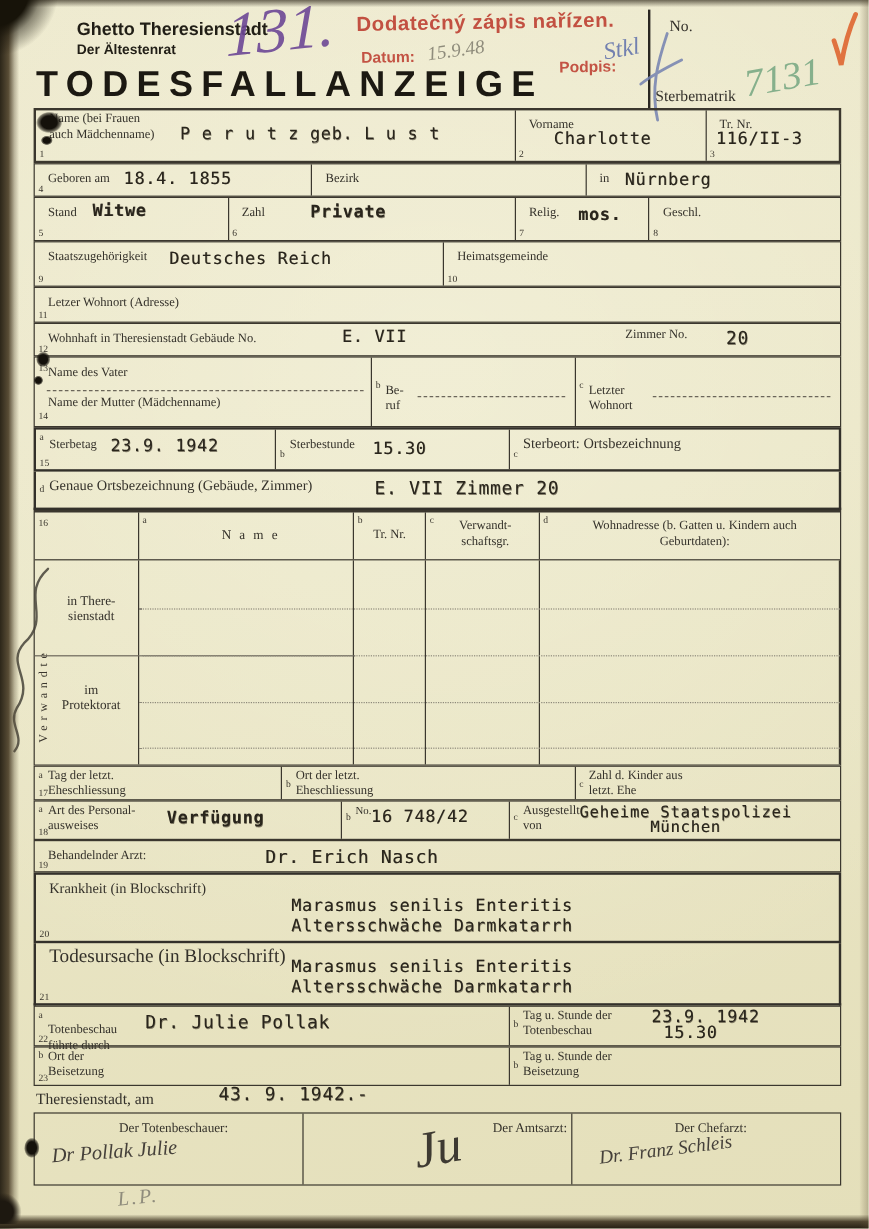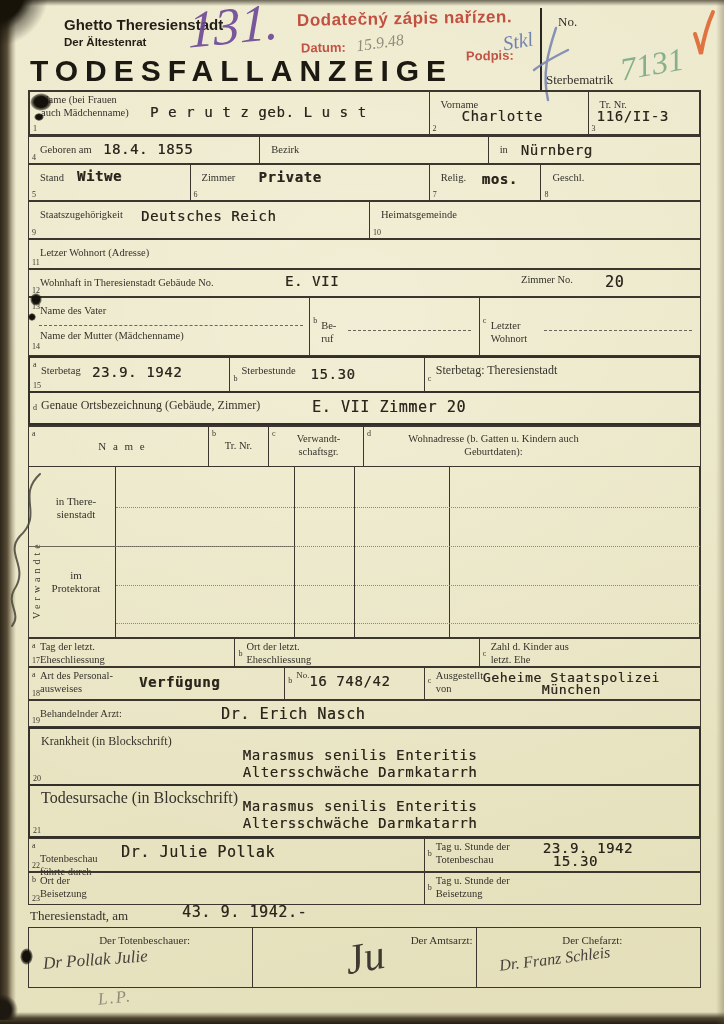--- a/index.html
+++ b/index.html
@@ -108,21 +108,21 @@
   </div>
 
   <div class="row" style="top:164px;height:37px;">
     <div class="cell" style="width:162px;">
       <span class="num">5</span>
       <span class="lbl">Stand</span>
       <span class="val abs" style="left:48px;top:3px;font-size:14px;font-weight:bold;">Witwe</span>
     </div>
     <div class="cell" style="width:240px;">
       <span class="num">6</span>
-      <span class="lbl">Zimmer</span>
+      <span class="lbl">Zahl</span>
       <span class="val abs" style="left:68px;top:4px;font-size:14px;font-weight:bold;">Private</span>
     </div>
     <div class="cell" style="width:112px;">
       <span class="num">7</span>
       <span class="lbl">Relig.</span>
       <span class="val abs" style="left:52px;top:6px;font-size:14px;font-weight:bold;">mos.</span>
     </div>
     <div class="cell" style="width:159px;">
       <span class="num">8</span>
       <span class="lbl">Geschl.</span>
@@ -187,34 +187,37 @@
       <span class="lbl">Sterbetag</span>
       <span class="val abs" style="left:62px;top:6px;font-size:14px;">23.9. 1942</span>
     </div>
     <div class="cell" style="width:195px;">
       <span class="marker" style="top:16px;">b</span>
       <span class="lbl">Sterbestunde</span>
       <span class="val abs" style="left:80px;top:8px;font-size:14px;">15.30</span>
     </div>
     <div class="cell" style="width:275px;">
       <span class="marker" style="top:16px;">c</span>
-      <span class="lbl" style="font-size:12px;">Sterbetag: Theresienstadt</span>
+      <span class="lbl" style="font-size:12px;">Sterbeort: Ortsbezeichnung</span>
     </div>
   </div>
 
   <div class="row thick" style="top:393px;height:32px;border-top:none;">
     <div class="cell" style="width:673px;">
       <span class="marker" style="top:10px;">d</span>
       <span class="lbl" style="font-size:12px;">Genaue Ortsbezeichnung (Gebäude, Zimmer)</span>
       <span class="val abs" style="left:282px;top:5px;font-size:15px;">E. VII Zimmer 20</span>
     </div>
   </div>
 
   <div class="row" style="top:425px;height:213px;flex-direction:column;border-top-width:2px;">
     <div style="display:flex;height:40px;border-bottom:1px solid #3b372e;box-sizing:border-box;">
+      <div class="cell" style="width:87px;">
+        <span class="marker" style="top:4px;">16</span>
+      </div>
       <div class="cell" style="width:180px;text-align:center;">
         <span class="marker">a</span>
         <span class="lbl" style="font-size:11px;letter-spacing:2px;line-height:34px;">N a m e</span>
       </div>
       <div class="cell" style="width:60px;text-align:center;padding-left:3px;">
         <span class="marker">b</span>
         <span class="lbl" style="line-height:34px;">Tr. Nr.</span>
       </div>
       <div class="cell" style="width:95px;text-align:center;padding-left:8px;">
         <span class="marker">c</span>

